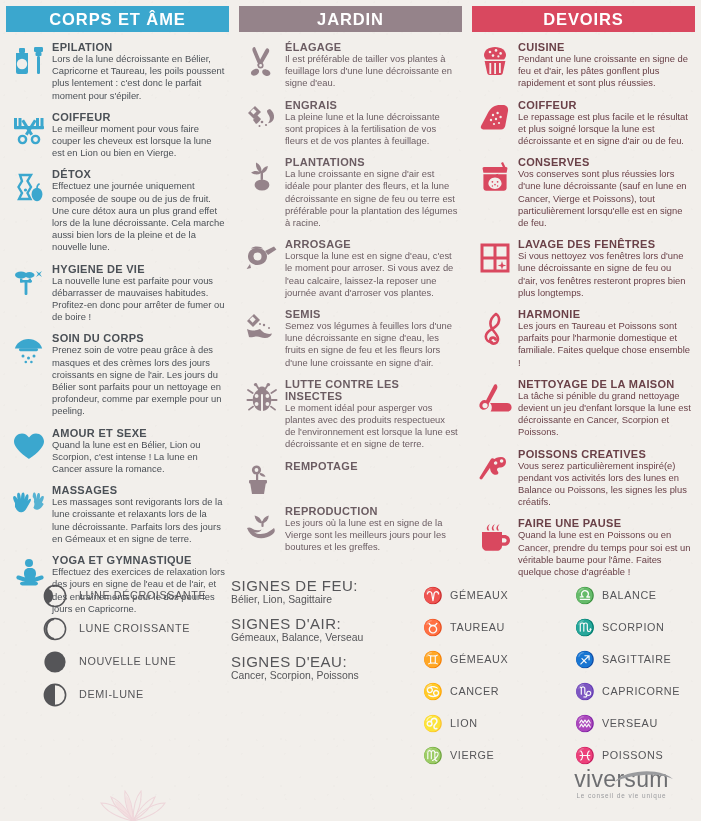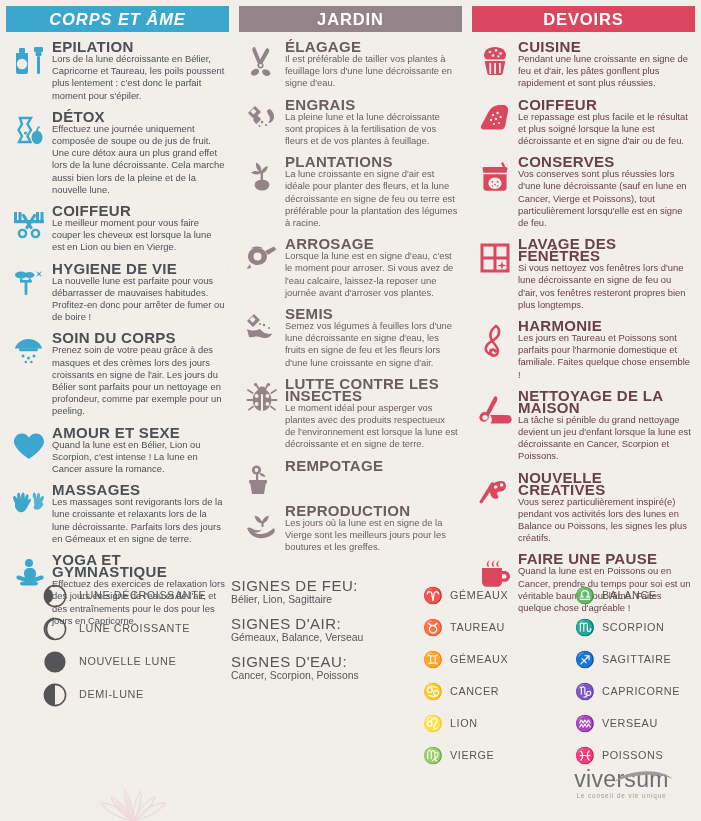--- a/index.html
+++ b/index.html
@@ -30,38 +30,38 @@
   .col { width: 225px; }
   .col-header {
     height: 26px;
     display: flex; align-items: center; justify-content: center;
     color: #ffffff;
     font-size: 16.5px;
     font-weight: bold;
     letter-spacing: 0.9px;
     margin-bottom: 9px;
   }
-  .col-1 .col-header { background: #3ba7ce; font-style: italic; }
+  .col-1 .col-header { background: #3ba7ce; }
   .col-2 .col-header { background: #95838a; }
   .col-3 .col-header { background: #d9485f; }
 
   .entry {
     display: flex;
     align-items: flex-start;
     margin-bottom: 9px;
   }
   .entry-icon {
     width: 46px; min-width: 46px;
     display: flex; align-items: center; justify-content: center;
     padding-top: 4px;
   }
   .entry-icon svg { display: block; }
   .entry-text { flex: 1; padding-right: 4px; }
   .entry-title {
-    font-size: 15px;
+    font-size: 11px;
     font-weight: bold;
     letter-spacing: 0.3px;
     line-height: 12px;
     color: #4c4f54;
     margin-bottom: 0px;
   }
   .entry-body {
     font-size: 9.4px;
     line-height: 12.2px;
     color: #4c4f54;
@@ -168,39 +168,20 @@
               <circle cx="10" cy="19" r="5.2" fill="#f2efeb"></circle>
               <rect x="22" y="2" width="9" height="5" rx="1.2"></rect>
               <rect x="23.5" y="7" width="6" height="4" rx="1"></rect>
               <rect x="25" y="11" width="3" height="18" rx="1.2"></rect>
             </g>
           </svg>
       </div>
       <div class="entry-text">
         <div class="entry-title">EPILATION</div>
         <div class="entry-body">Lors de la lune décroissante en Bélier, Capricorne et Taureau, les poils poussent plus lentement : c'est donc le parfait moment pour s'épiler.</div>
-      </div>
-    </div>
-
-    <div class="entry">
-      <div class="entry-icon">
-        <svg width="34" height="31" viewBox="0 0 34 31">
-            <g fill="none" stroke="#3ba7ce" stroke-width="2.4">
-              <path d="M8 3h11l-3.5 6 3.5 6-3.5 6 3 6H7l3-6-3.5-6L10 9z"></path>
-            </g>
-            <circle cx="13.5" cy="18" r="1.6" fill="#3ba7ce"></circle>
-            <g fill="#3ba7ce">
-              <path d="M25 16c-3.4 0-5.4 2.6-5.4 6.2 0 3.7 2.6 7 5.4 7s5.4-3.3 5.4-7c0-3.6-2-6.2-5.4-6.2z"></path>
-              <path d="M25 16c0-2 .8-3.4 2.6-4.2" stroke="#3ba7ce" stroke-width="1.6" fill="none"></path>
-            </g>
-          </svg>
-      </div>
-      <div class="entry-text">
-        <div class="entry-title">DÉTOX</div>
-        <div class="entry-body">Effectuez une journée uniquement composée de soupe ou de jus de fruit. Une cure détox aura un plus grand effet lors de la lune décroissante. Cela marche aussi bien lors de la pleine et de la nouvelle lune.</div>
       </div>
     </div>
 
     <div class="entry">
       <div class="entry-icon">
         <svg width="34" height="30" viewBox="0 0 34 30">
             <g fill="#3ba7ce">
               <rect x="2" y="3" width="3" height="9"></rect>
               <rect x="6.5" y="3" width="3" height="9"></rect>
               <rect x="24" y="3" width="3" height="9"></rect>
@@ -211,20 +192,39 @@
             </g>
             <g fill="none" stroke="#3ba7ce" stroke-width="2.4">
               <circle cx="10.5" cy="24.5" r="3.6"></circle>
               <circle cx="23.5" cy="24.5" r="3.6"></circle>
             </g>
           </svg>
       </div>
       <div class="entry-text">
         <div class="entry-title">COIFFEUR</div>
         <div class="entry-body">Le meilleur moment pour vous faire couper les cheveux est lorsque la lune est en Lion ou bien en Vierge.</div>
+      </div>
+    </div>
+
+    <div class="entry">
+      <div class="entry-icon">
+        <svg width="34" height="31" viewBox="0 0 34 31">
+            <g fill="none" stroke="#3ba7ce" stroke-width="2.4">
+              <path d="M8 3h11l-3.5 6 3.5 6-3.5 6 3 6H7l3-6-3.5-6L10 9z"></path>
+            </g>
+            <circle cx="13.5" cy="18" r="1.6" fill="#3ba7ce"></circle>
+            <g fill="#3ba7ce">
+              <path d="M25 16c-3.4 0-5.4 2.6-5.4 6.2 0 3.7 2.6 7 5.4 7s5.4-3.3 5.4-7c0-3.6-2-6.2-5.4-6.2z"></path>
+              <path d="M25 16c0-2 .8-3.4 2.6-4.2" stroke="#3ba7ce" stroke-width="1.6" fill="none"></path>
+            </g>
+          </svg>
+      </div>
+      <div class="entry-text">
+        <div class="entry-title">DÉTOX</div>
+        <div class="entry-body">Effectuez une journée uniquement composée de soupe ou de jus de fruit. Une cure détox aura un plus grand effet lors de la lune décroissante. Cela marche aussi bien lors de la pleine et de la nouvelle lune.</div>
       </div>
     </div>
 
     <div class="entry">
       <div class="entry-icon">
         <svg width="34" height="30" viewBox="0 0 34 30">
             <g fill="#3ba7ce">
               <ellipse cx="9" cy="8" rx="6" ry="3.4"></ellipse>
               <ellipse cx="17.5" cy="8" rx="5" ry="3"></ellipse>
               <path d="M24 4l2 3-2 3 3-2 3 2-2-3 2-3-3 2z"></path>
@@ -599,21 +599,21 @@
         <svg width="34" height="30" viewBox="0 0 34 30">
             <g fill="#d9485f">
               <path d="M23 5c-6.2 0-11 4.2-11 10.2 0 4 2 7.6 6 7.6 1.6 0 2.4-1 2.4-2 0-1.4-1.4-1.6-1.4-3 0-1.2 1-2.2 2.6-2.2 3.6 0 6.4-2.2 6.4-5.8C28 6.6 26 5 23 5z"></path>
               <circle cx="17.6" cy="11" r="1.8" fill="#f2efeb"></circle>
               <circle cx="23.6" cy="9" r="1.8" fill="#f2efeb"></circle>
               <path d="M2 27c-.6-.6-.6-1.6 0-2.2L12.6 7.4c.8-1.2 2.6-1.4 3.6-.4 1 1 .8 2.8-.4 3.6L4.2 27c-.6.6-1.6.6-2.2 0z"></path>
             </g>
           </svg>
       </div>
       <div class="entry-text">
-        <div class="entry-title">NOUVELLE CREATIVES</div>
+        <div class="entry-title">POISSONS CREATIVES</div>
         <div class="entry-body">Vous serez particulièrement inspiré(e) pendant vos activités lors des lunes en Balance ou Poissons, les signes les plus créatifs.</div>
       </div>
     </div>
 
     <div class="entry">
       <div class="entry-icon">
         <svg width="34" height="32" viewBox="0 0 34 32">
             <g fill="#d9485f">
               <path d="M4 11h20v14c0 2.6-2.2 4.8-4.8 4.8H8.8C6.2 29.8 4 27.6 4 25z"></path>
               <path d="M24 14h2.6c3 0 5.4 2.4 5.4 5.4s-2.4 5.4-5.4 5.4H24v-3.2h2.4c1.2 0 2.2-1 2.2-2.2s-1-2.2-2.2-2.2H24z"></path>

